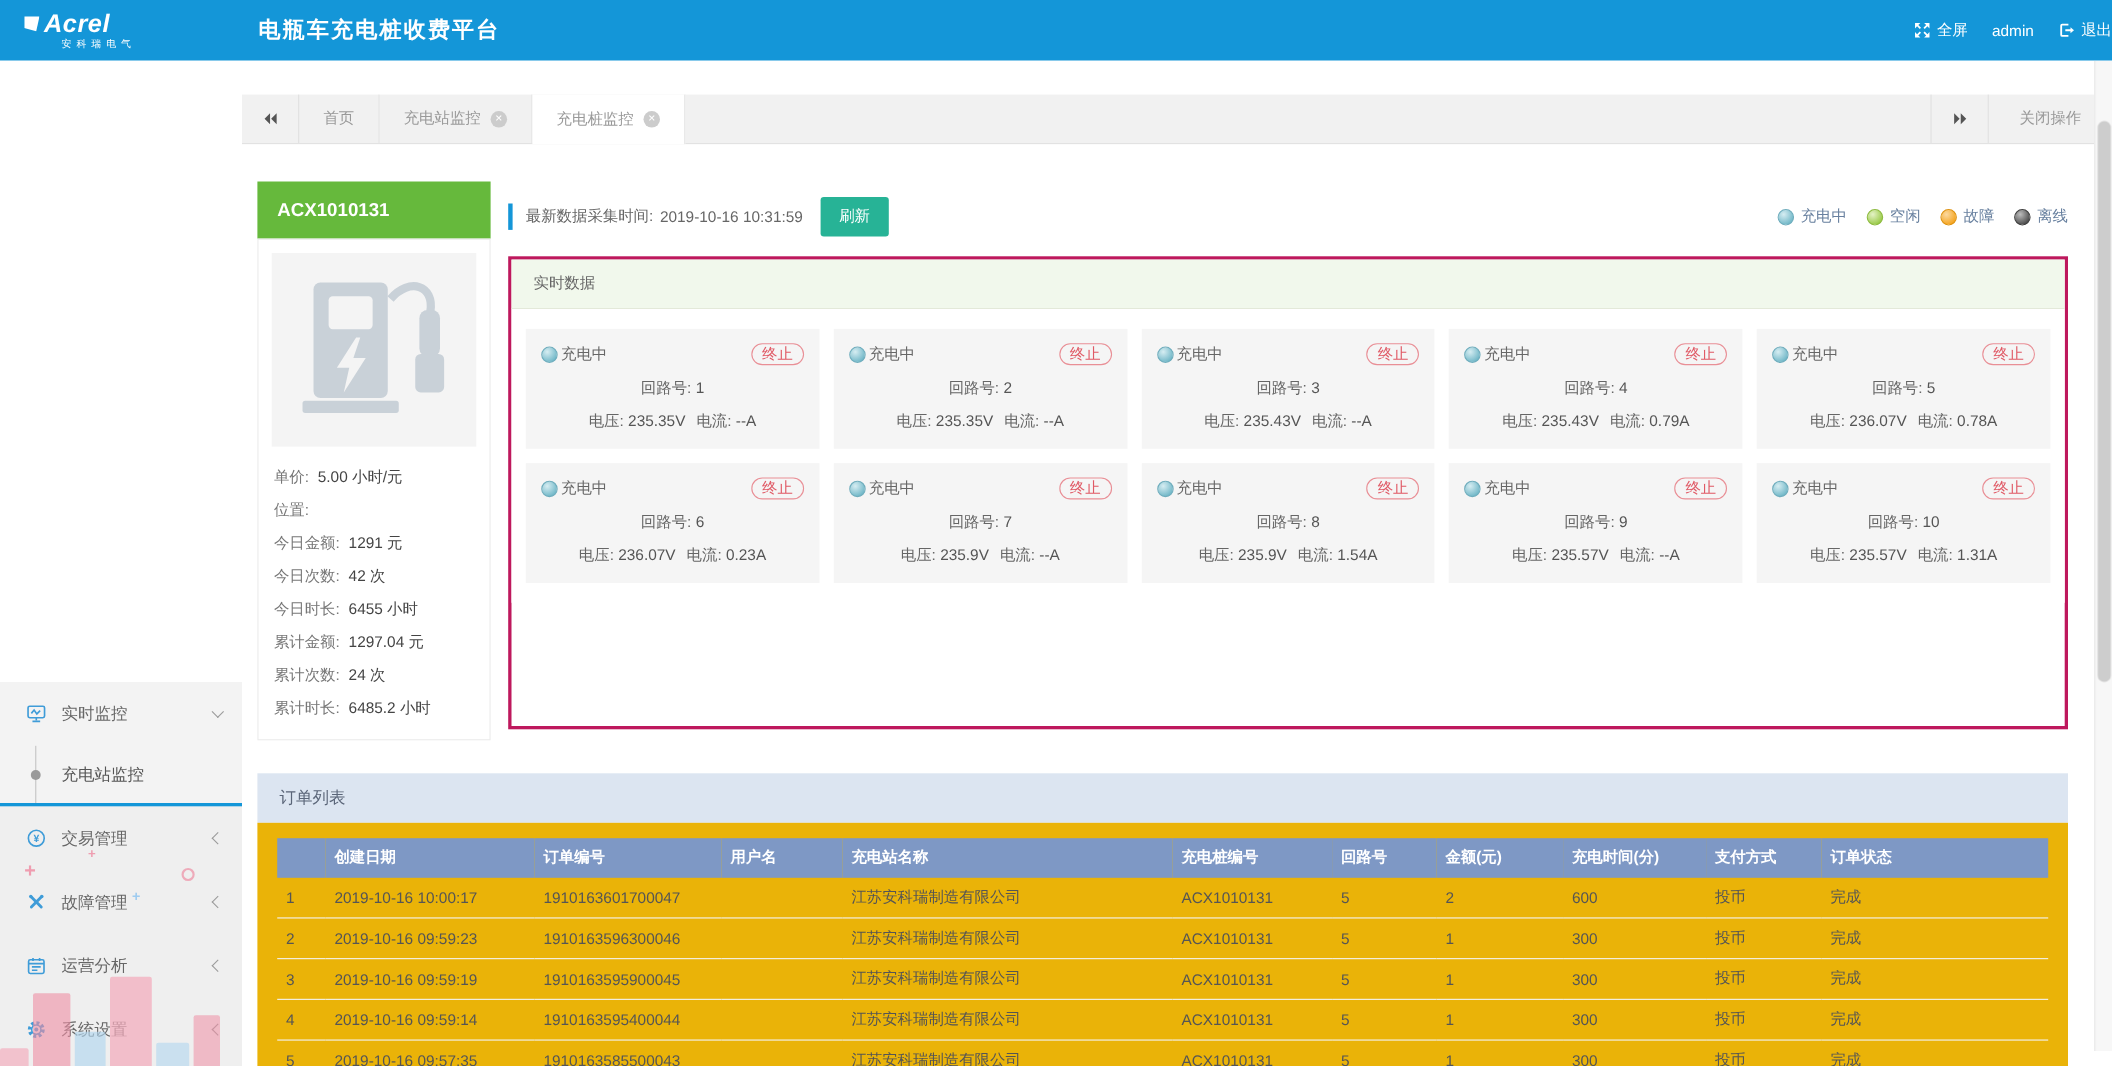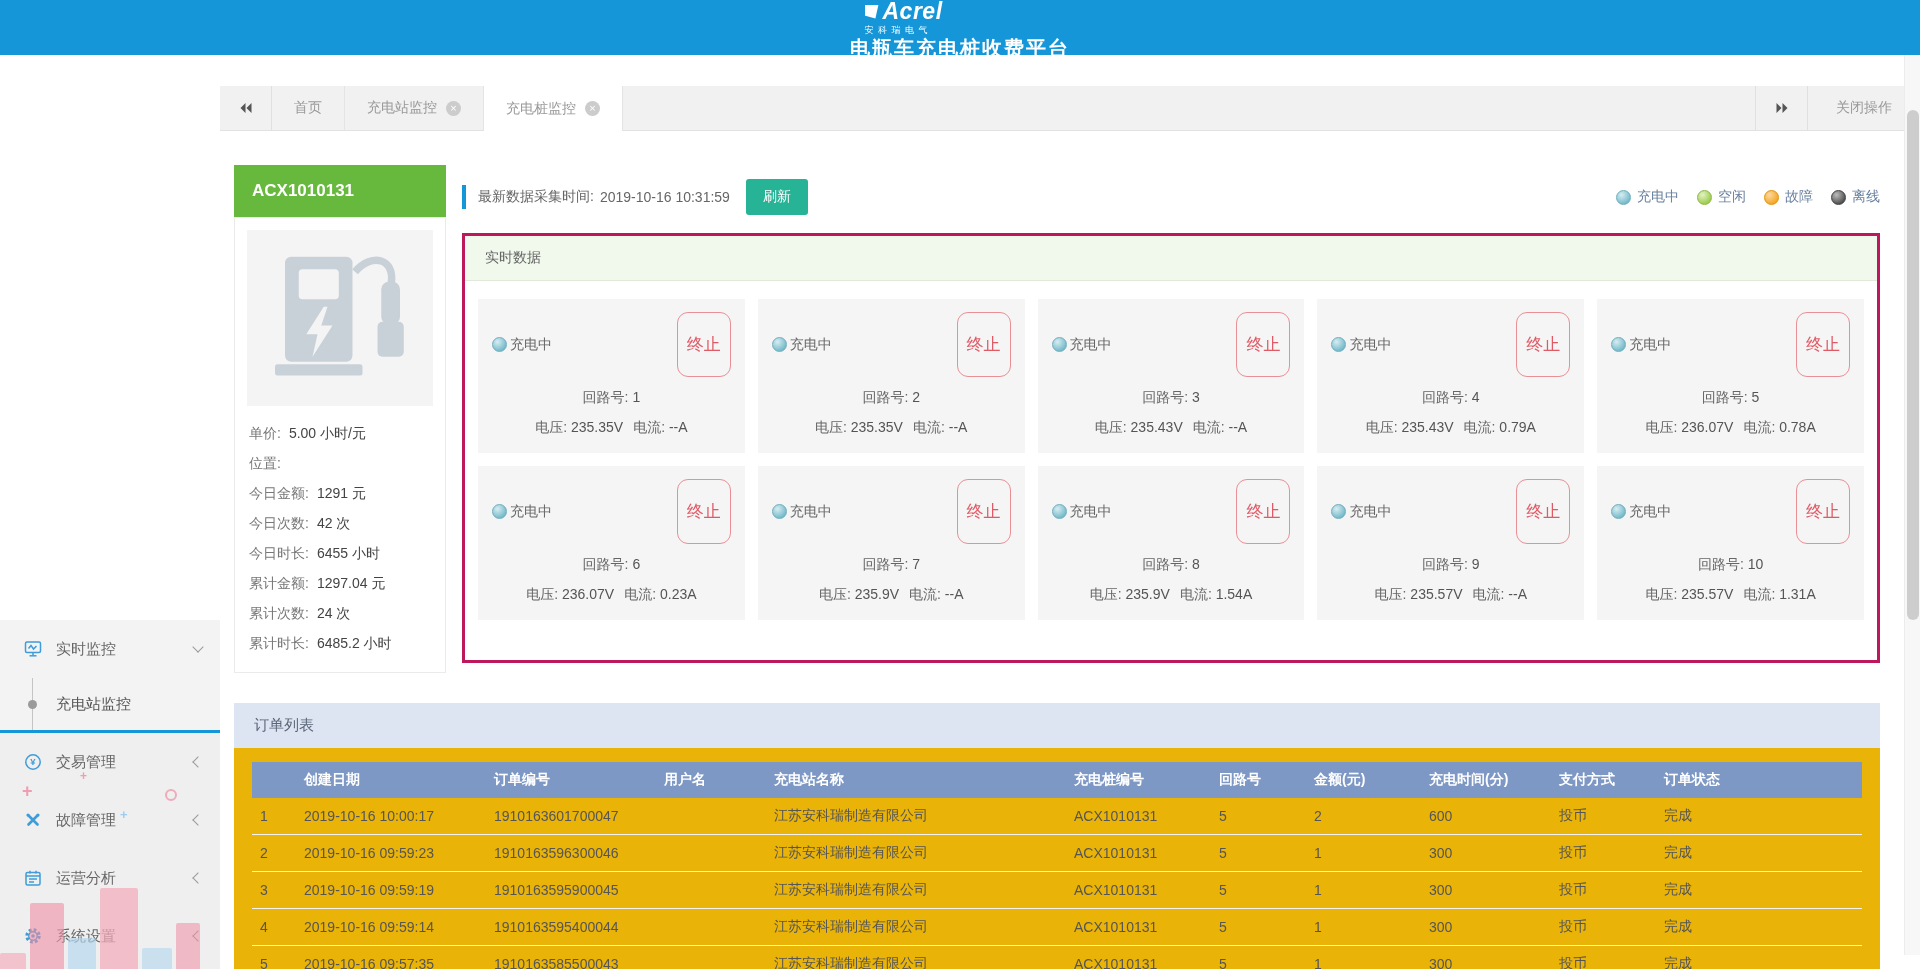--- a/index.html
+++ b/index.html
@@ -1,26 +1,26 @@
 <!DOCTYPE html>
 <html><head>
 <meta charset="utf-8">
 <style>
   * { margin:0; padding:0; box-sizing:border-box; }
   html,body { width:1920px; height:969px; overflow:hidden; font-family:"Liberation Sans","DejaVu Sans",sans-serif; background:#fff; }
 
   
-  .top-header { height:55px; background:#1496d8; display:flex; align-items:center; color:#fff;flex-direction:column; }
+  .top-header { height:55px; background:#1496d8; display:flex; align-items:center; color:#fff; }
   .logo-block { width:235px; padding-left:22px; line-height:1; }
   .logo-row { display:flex; align-items:center; gap:4px; }
   .logo-mark { width:14px; height:14px; background:#fff; clip-path:polygon(0 0,100% 0,78% 100%,0 78%); display:inline-block; }
   .logo-brand { font-size:23px; font-weight:bold; font-style:italic; letter-spacing:.5px; }
-  .logo-sub { font-size:9px; letter-spacing:4.5px; margin-top:3px; }
+  .logo-sub { font-size:9px; letter-spacing:4.5px; margin-top:3px;margin-left:34px; }
   .app-title { font-size:20px; font-weight:bold; letter-spacing:2px; }
-  .header-right { margin-left:auto; display:flex; align-items:center; gap:22px; padding-right:26px; font-size:14px; }
+  .header-right { margin-left:auto; display:flex; align-items:center; gap:22px; font-size:14px; }
   .hbtn { display:flex; align-items:center; gap:6px; cursor:pointer; }
 
   
   .main-row { display:flex; height:968px;align-items:flex-end; }
 
   
   .sidebar { width:220px; background:#efefef; position:relative; flex:none; overflow:hidden; }
   .menu-group-open { background:#f3f3f3; }
   .menu-item { height:58px; display:flex; align-items:center; padding:0 18px 0 24px; color:#666; font-size:15px; cursor:pointer; }
   .menu-item .mi-label { margin-left:14px; }
@@ -80,21 +80,21 @@
   .dot-fault    { background:radial-gradient(circle at 35% 30%, #fbd9a0, #f5a623 75%); border:1px solid #dd9210; }
   .dot-offline  { background:radial-gradient(circle at 35% 30%, #bdbdbd, #4f4f4f 75%); border:1px solid #3f3f3f; }
 
   .realtime-panel { margin-top:16px; border:3px solid #be185d; height:430px; }
   .panel-header { background:#f1f8ec; border-bottom:1px solid #e3e9d9; padding:13px 20px; font-size:14px; color:#666; }
   .panel-body { background:#fff; padding:18px 13px; }
   .cards-grid { display:grid; grid-template-columns:repeat(5,1fr); gap:13px; }
   .ccard { background:#f5f5f5; padding:13px 14px 16px; }
   .ccard-top { display:flex; align-items:center; }
   .ccard-status { font-size:14px; color:#666; margin-left:3px; }
-  .stop-pill { margin-left:auto; border:1px solid #e98f96; color:#e05a66; background:transparent; border-radius:11px; font-size:17px; padding:20px 9px; cursor:pointer; font-family:Liberation Sans, sans-serif; }
+  .stop-pill { margin-left:auto; border:1px solid #e98f96; color:#e05a66; background:transparent; border-radius:11px; font-size:14px; padding:0 9px; cursor:pointer; font-family:Liberation Sans, sans-serif; }
   .ccard-line { text-align:center; font-size:14px; color:#555; margin-top:12px; white-space:nowrap; }
   .ccard-line .lbl { color:#666; }
   .ccard-line .spc { margin-left:10px; }
 
   
   .orders-section { margin-top:30px; }
   .orders-head { background:#dce5f1; padding:13px 20px; font-size:15px; color:#5a6578; }
   .orders-body { background:#eab308; padding:14px 18px 0; }
   table.orders { width:100%; border-collapse:collapse; table-layout:fixed; }
   table.orders th { background:#7e98c5; color:#fff; font-size:14px; font-weight:bold; text-align:left; padding:9px 8px; }

